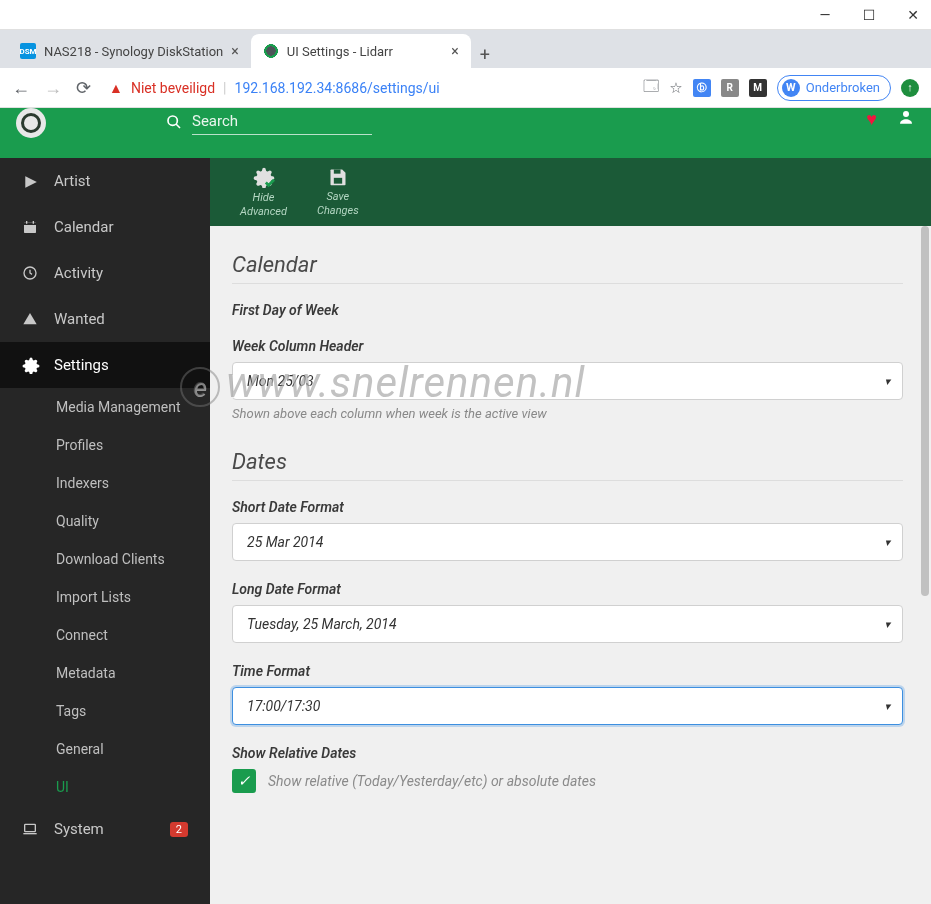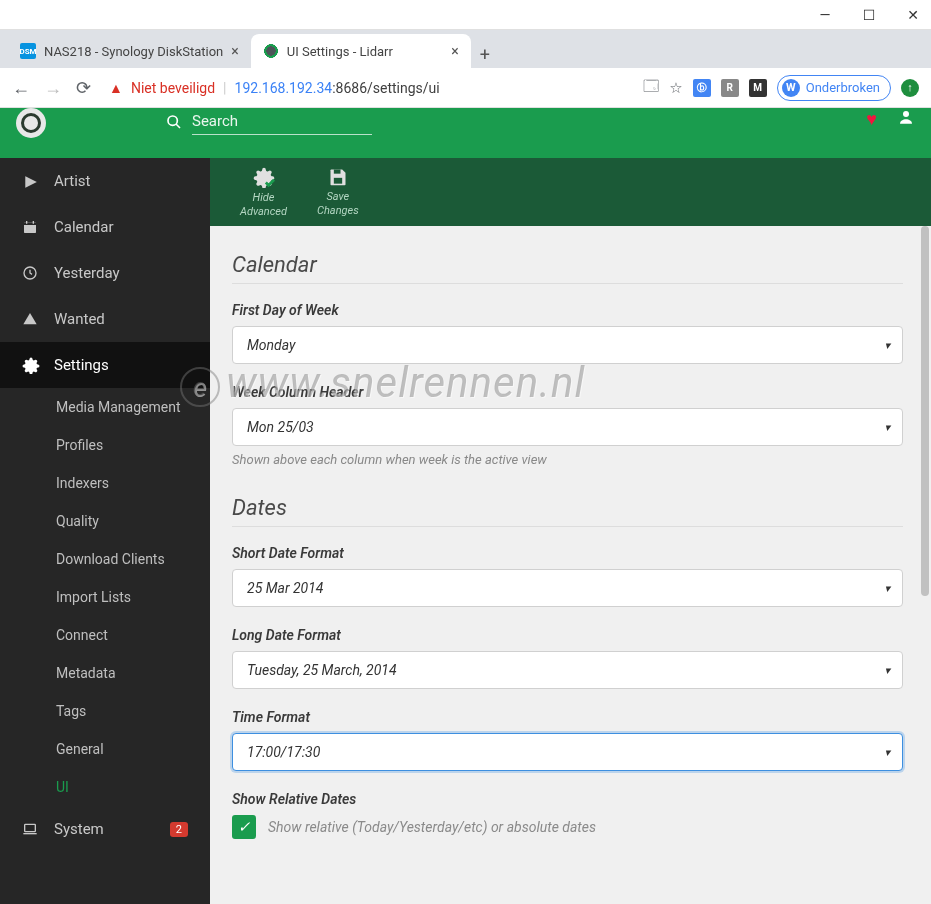--- a/index.html
+++ b/index.html
@@ -21,21 +21,21 @@
 .fav-lidarr { border-radius: 50%; background: radial-gradient(circle, #4c5458 40%, #1a9c4e 42%, #1a9c4e 60%, transparent 62%); }
 
 
 .addr-bar { height: 40px; background: #fff; display: flex; align-items: center; padding: 0 12px; gap: 14px; border-bottom: 1px solid #e0e0e0; }
 .nav-btn { color: #5f6368; font-size: 18px; cursor: pointer; }
 .nav-btn.disabled { color: #bbb; }
 .url-box { flex: 1; display: flex; align-items: center; gap: 8px; padding: 0 4px; font-size: 14px; color: #555; }
 .warn-icon { color: #d93025; }
 .url-red { color: #d93025; }
 .url-main { color: #3b82f6; }
-.url-path { color: #404040; }
+.url-path { color: #3b82f6; }
 .addr-icons { display: flex; align-items: center; gap: 10px; }
 .ext-badge { width: 18px; height: 18px; border-radius: 2px; display: flex; align-items: center; justify-content: center; font-size: 10px; font-weight: bold; color: #fff; }
 .profile-pill { border: 1px solid #4285f4; border-radius: 14px; padding: 3px 10px 3px 4px; display: flex; align-items: center; gap: 6px; font-size: 13px; color: #4285f4; }
 .profile-avatar { width: 18px; height: 18px; border-radius: 50%; background: #4285f4; color: #fff; display: flex; align-items: center; justify-content: center; font-size: 11px; font-weight: bold; }
 .sync-icon { width: 18px; height: 18px; border-radius: 50%; background: #1e8e3e; color: #fff; display: flex; align-items: center; justify-content: center; font-size: 11px; }
 
 
 .app-header { height: 50px; background: #1a9c4e; display: flex; align-items: flex-start; padding: 0 16px; gap: 20px; }
 .logo { width: 30px; height: 30px; border-radius: 50%; background: #e8e8e8; display: flex; align-items: center; justify-content: center; }
 .logo-inner { width: 20px; height: 20px; border-radius: 50%; border: 3px solid #2b3a2f; position: relative; }
@@ -174,21 +174,21 @@
       </span>
       <span>Calendar</span>
     </div>
     <div class="side-item">
       <span class="icon">
         <svg width="16" height="16" viewBox="0 0 24 24" fill="none" stroke="#c8c8c8" stroke-width="2">
             <circle cx="12" cy="12" r="9"></circle>
             <polyline points="12,7 12,12 15,14"></polyline>
           </svg>
       </span>
-      <span>Yesterday</span>
+      <span>Activity</span>
     </div>
     <div class="side-item">
       <span class="icon">
         <svg width="16" height="16" viewBox="0 0 24 24" fill="#c8c8c8">
             <path d="M12 3 L22 20 L2 20 Z"></path>
           </svg>
       </span>
       <span>Wanted</span>
     </div>
     <div class="side-item active">
@@ -244,21 +244,20 @@
         </span>
         <span style="text-align:center;line-height:1.2;">Save<br>Changes</span>
       </div>
     </div>
 
     <div class="scroll-area">
       <h2 class="section-title">Calendar</h2>
 
       <div class="field">
         <div class="field-label">First Day of Week</div>
-        <div class="select">Monday</div>
       </div>
 
       <div class="field">
         <div class="field-label">Week Column Header</div>
         <div class="select">Mon 25/03</div>
         <div class="help-text">Shown above each column when week is the active view</div>
       </div>
 
       <h2 class="section-title mt">Dates</h2>
 

